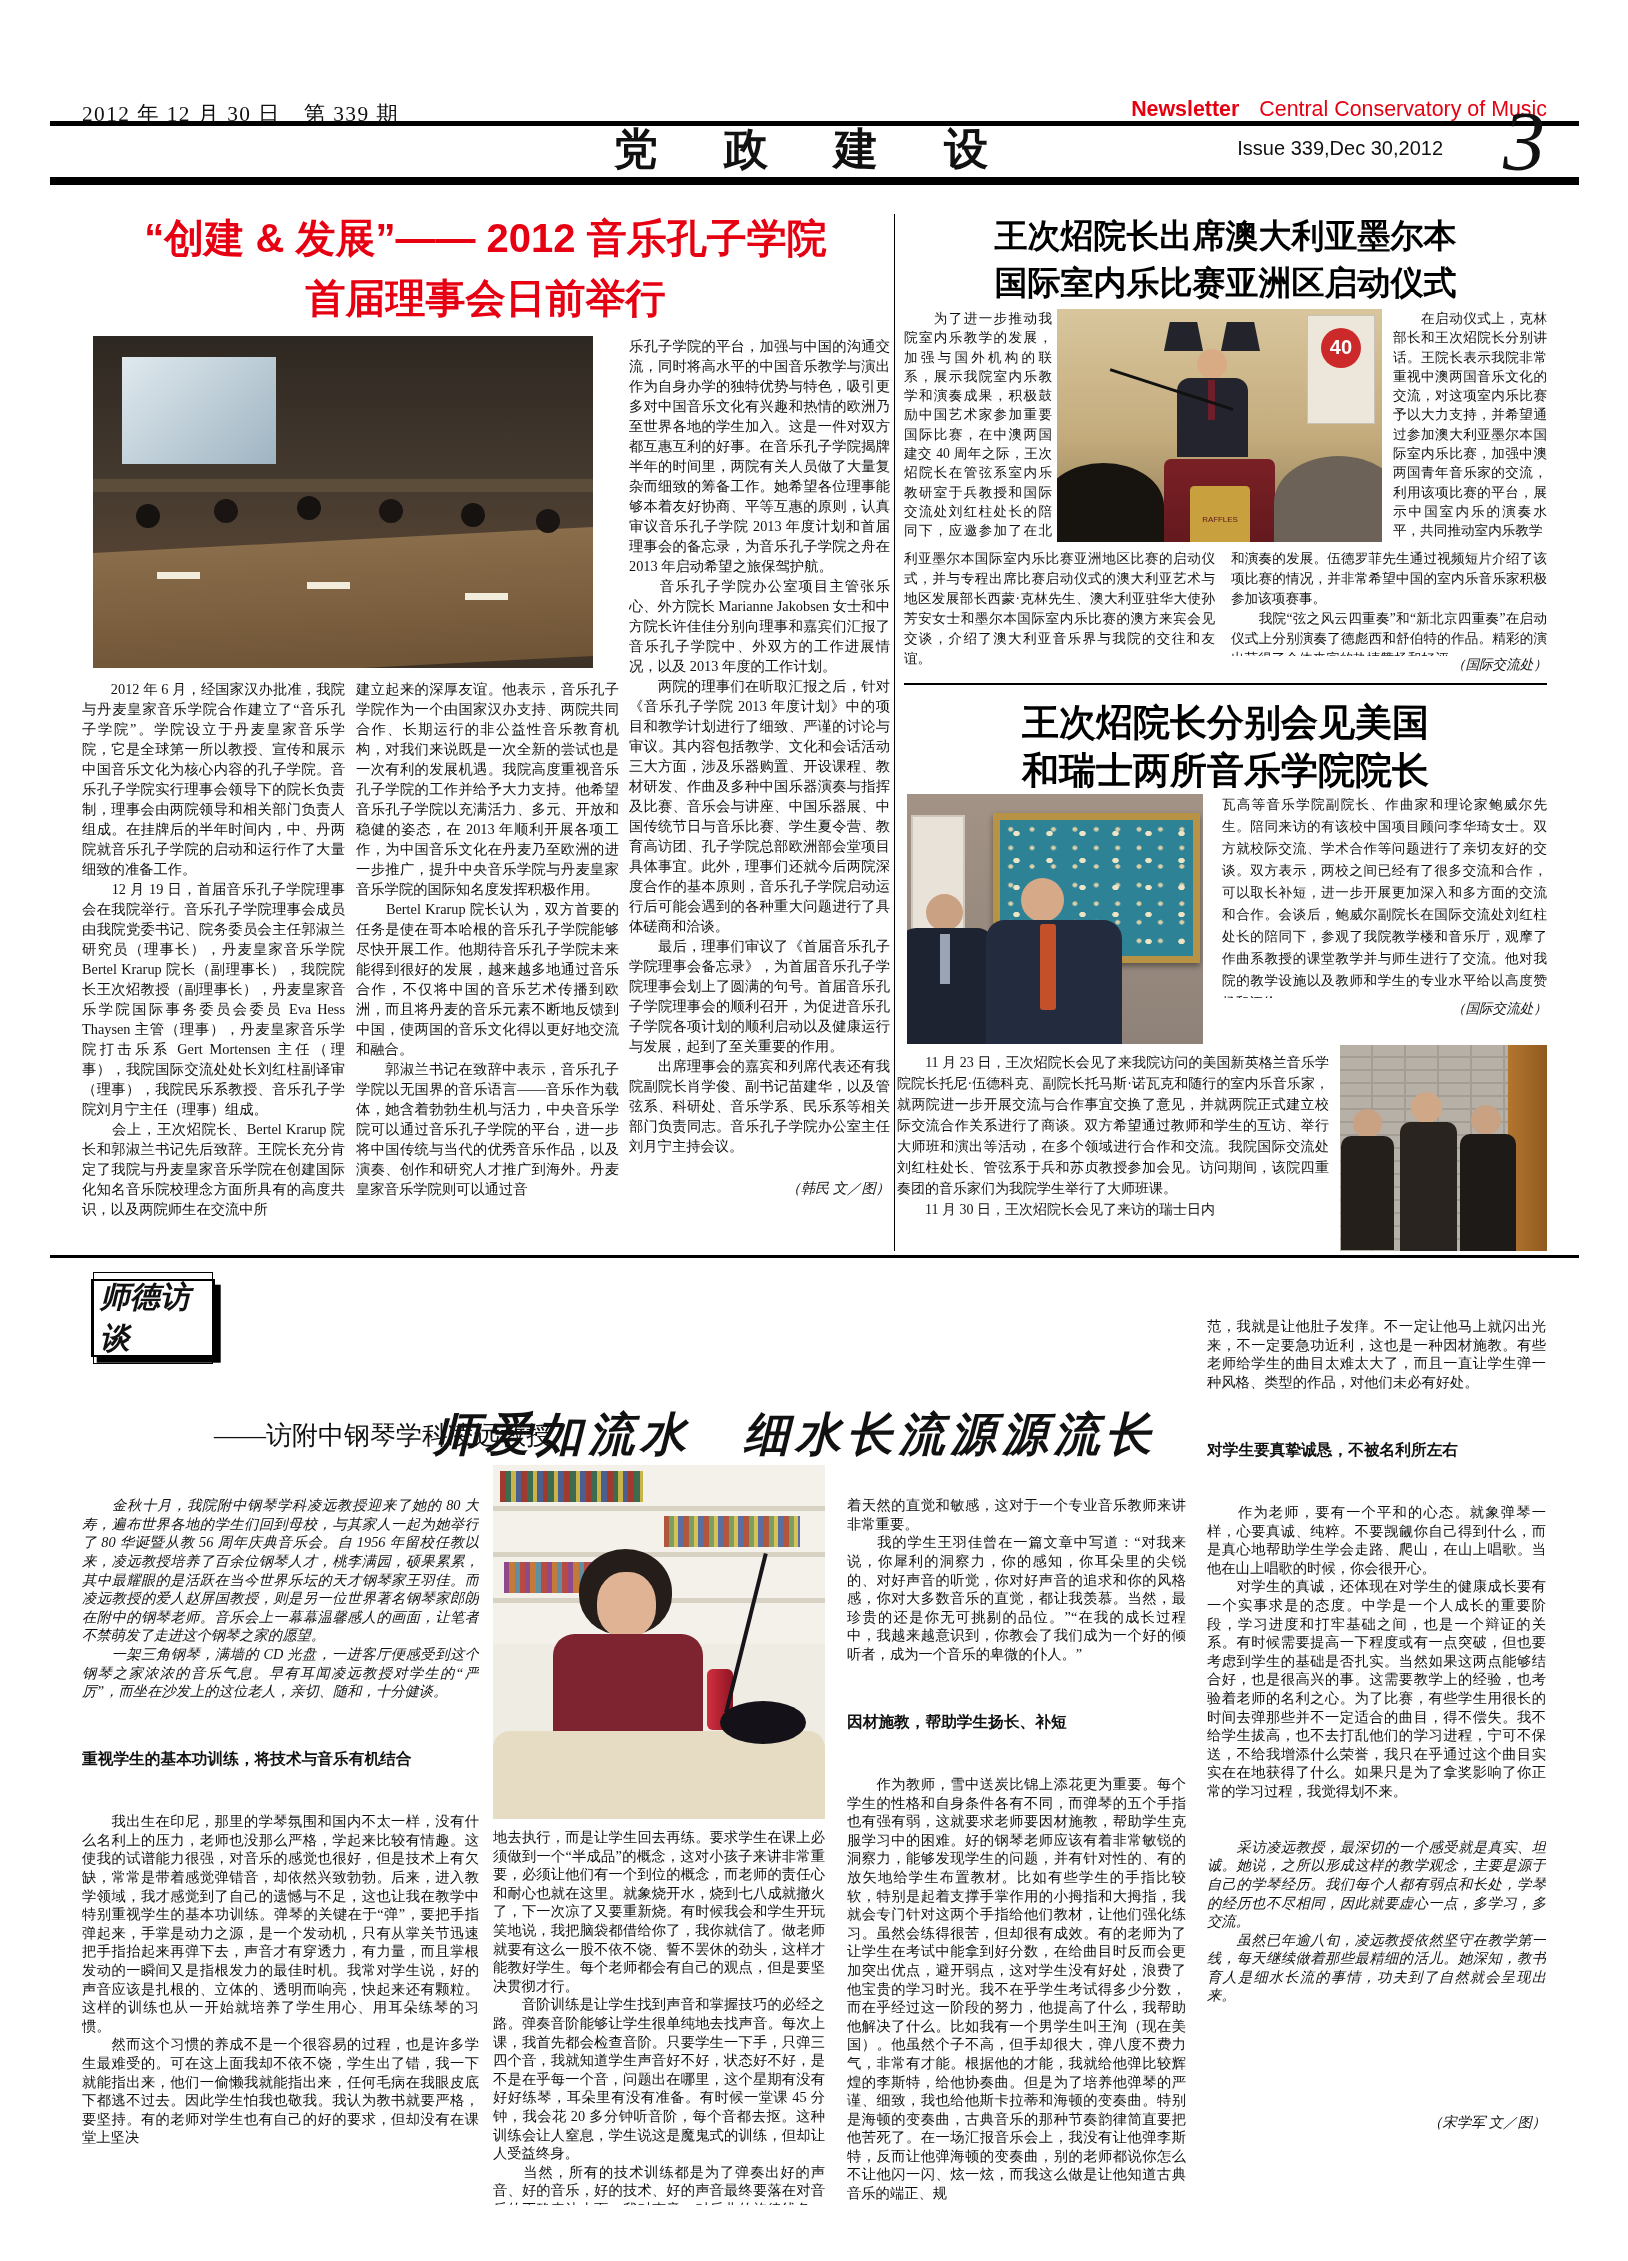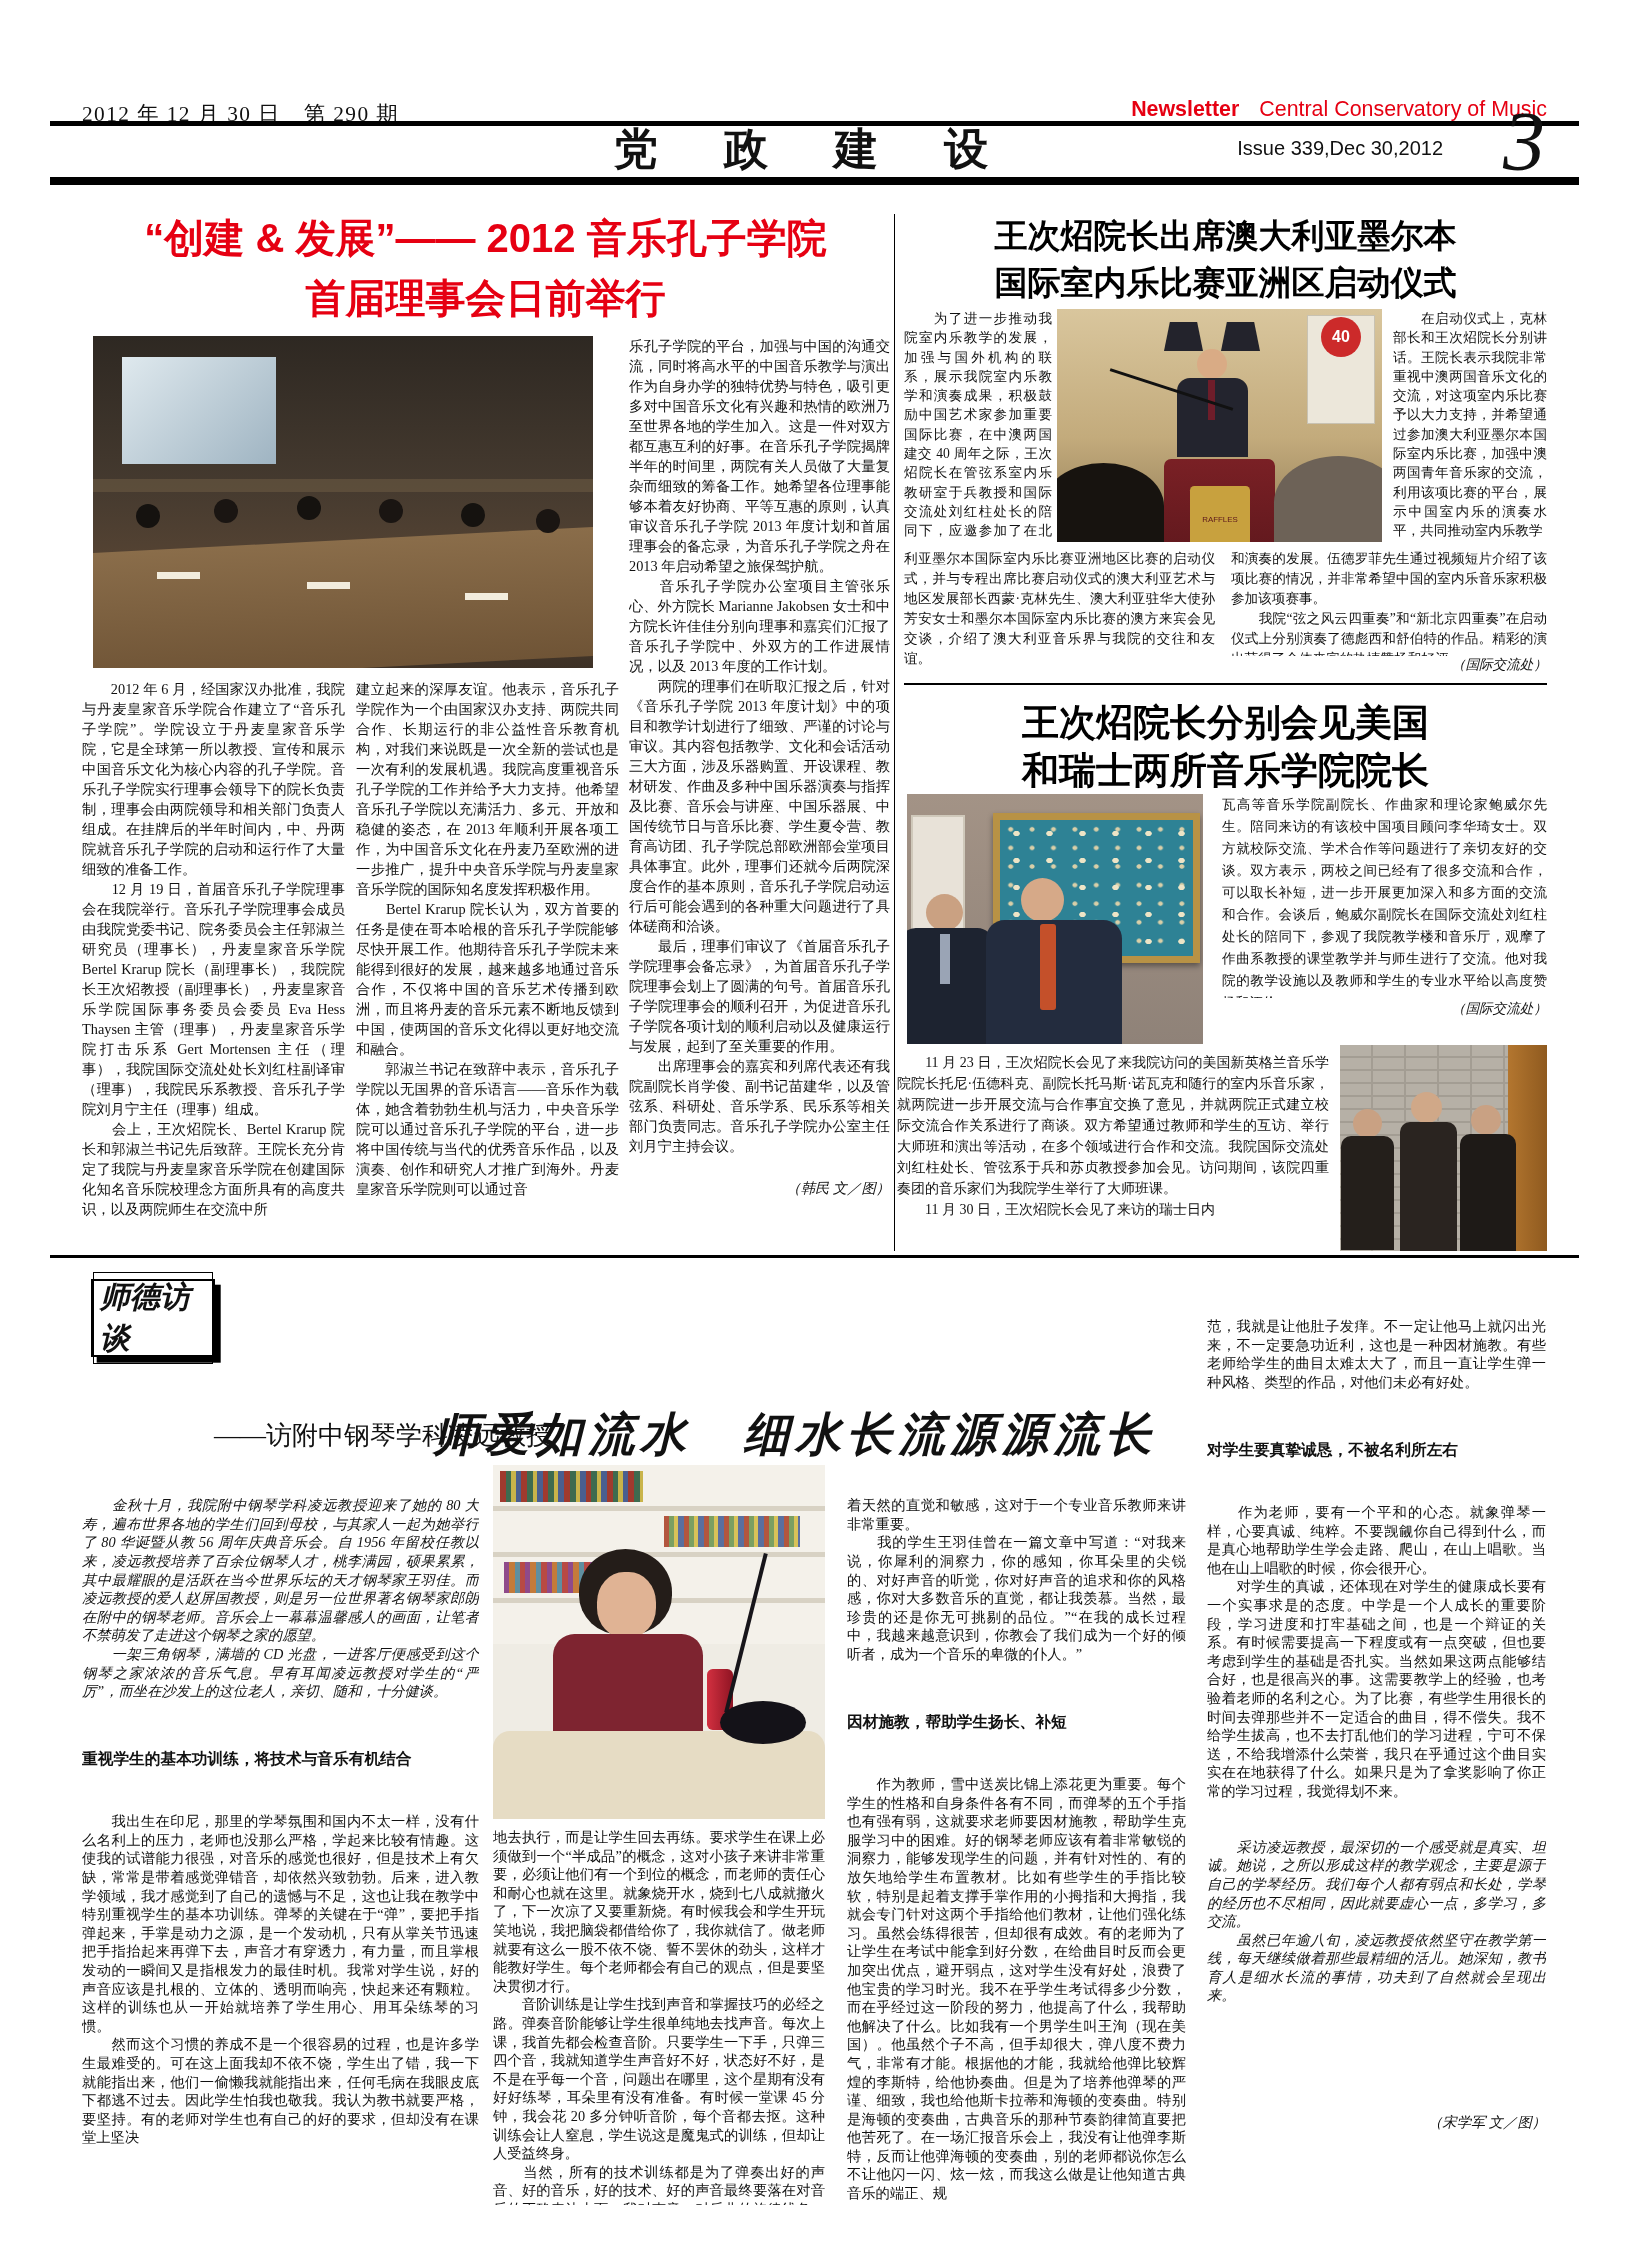--- a/index.html
+++ b/index.html
@@ -32,21 +32,21 @@
   .iv-title{position:absolute;left:214px;top:1404px;width:943px;text-align:right;
             font-size:46px;font-weight:bold;font-style:italic;letter-spacing:5.7px;}
   .iv-subtitle{position:absolute;left:214px;top:1418px;width:943px;text-align:left;font-size:26px;}
   .shape{position:absolute;}
 </style>
 </head>
 <body>
 
 <div class="page">
 
-  <div class="masthead-date">2012 年 12 月 30 日　第 290 期</div>
+  <div class="masthead-date">2012 年 12 月 30 日　第 339 期</div>
   <div class="masthead-right">
     <span class="nl">Newsletter</span><span>Central Conservatory of Music</span>
   </div>
   <div class="rule" style="left:50px;top:121px;width:1529px;height:5px;"></div>
   <div class="band-title">党 政 建 设</div>
   <div class="band-issue">Issue 339,Dec 30,2012</div>
   <div class="band-pageno">3</div>
   <div class="rule" style="left:50px;top:177px;width:1529px;height:7.9px;"></div>
 
   <div class="hl-red" style="left:82px;top:213px;width:807px;font-size:40px;line-height:51px;">“创建 &amp; 发展”—— 2012 音乐孔子学院</div>
@@ -84,21 +84,21 @@
 
   <div class="hl-black" style="left:904px;top:261px;width:643px;font-size:33px;line-height:44px;">国际室内乐比赛亚洲区启动仪式</div>
   <div class="hl-black" style="left:904px;top:214px;width:643px;font-size:33px;line-height:44px;">王次炤院长出席澳大利亚墨尔本</div>
 
   <div class="col" style="left:904px;top:309px;width:148px;height:233px;font-size:13.6px;line-height:19.3px;">　　为了进一步推动我院室内乐教学的发展，加强与国外机构的联系，展示我院室内乐教学和演奏成果，积极鼓励中国艺术家参加重要国际比赛，在中澳两国建交 40 周年之际，王次炤院长在管弦系室内乐教研室于兵教授和国际交流处刘红柱处长的陪同下，应邀参加了在北京饭店莱佛士酒店举行的澳大</div>
 
   <div class="photo" style="left:1057px;top:309px;width:325px;height:233px;background:linear-gradient(180deg,#d9c69d 0%,#c3ab7c 55%,#8f7a55 100%);">
     <div class="shape" style="left:107px;top:13px;width:39px;height:29px;background:#23232c;clip-path:polygon(15% 0,85% 0,100% 100%,0 100%);"></div>
     <div class="shape" style="left:164px;top:13px;width:39px;height:29px;background:#23232c;clip-path:polygon(15% 0,85% 0,100% 100%,0 100%);"></div>
     <div class="shape" style="right:7.1px;top:5.7px;width:66px;height:107px;background:#ece7da;border:1.4px solid #c8c2b2;">
-      <div style="position:absolute;left:13px;top:1px;width:40px;height:40px;border-radius:50%;background:#cc2a2a;color:#fff;font-family:'Liberation Sans',sans-serif;font-weight:bold;font-size:16px;display:flex;align-items:center;justify-content:center;">40</div>
+      <div style="position:absolute;left:13px;top:12px;width:40px;height:40px;border-radius:50%;background:#cc2a2a;color:#fff;font-family:'Liberation Sans',sans-serif;font-weight:bold;font-size:20px;display:flex;align-items:center;justify-content:center;">40</div>
     </div>
     <div class="shape" style="left:140px;top:40px;width:30px;height:30px;border-radius:50%;background:#d9ab85;"></div>
     <div class="shape" style="left:120px;top:69px;width:71px;height:79px;border-radius:13px 13px 0 0;background:#23242e;"></div>
     <div class="shape" style="left:151px;top:71px;width:7.1px;height:40px;background:#6e1d2a;"></div>
     <div class="shape" style="left:50px;top:79px;width:129px;height:2.9px;background:#111;transform:rotate(18deg);"></div>
     <div class="shape" style="left:107px;top:121px;width:111px;height:111px;background:linear-gradient(180deg,#7a2025,#5c171c);border-radius:7.1px 7.1px 0 0;margin-top:29px;">
       <div style="position:absolute;left:26px;top:27px;width:60px;height:44px;background:#c8a13e;border-radius:4.3px;color:#5c171c;font-size:7.9px;text-align:center;padding-top:29px;font-family:'Liberation Sans',sans-serif;">RAFFLES</div>
     </div>
     <div class="shape" style="left:-14.3px;top:154px;width:121px;height:86px;border-radius:50% 50% 0 0;background:#17130f;"></div>
     <div class="shape" style="right:-21.4px;top:147px;width:129px;height:93px;border-radius:50% 50% 0 0;background:#6d6257;"></div>

